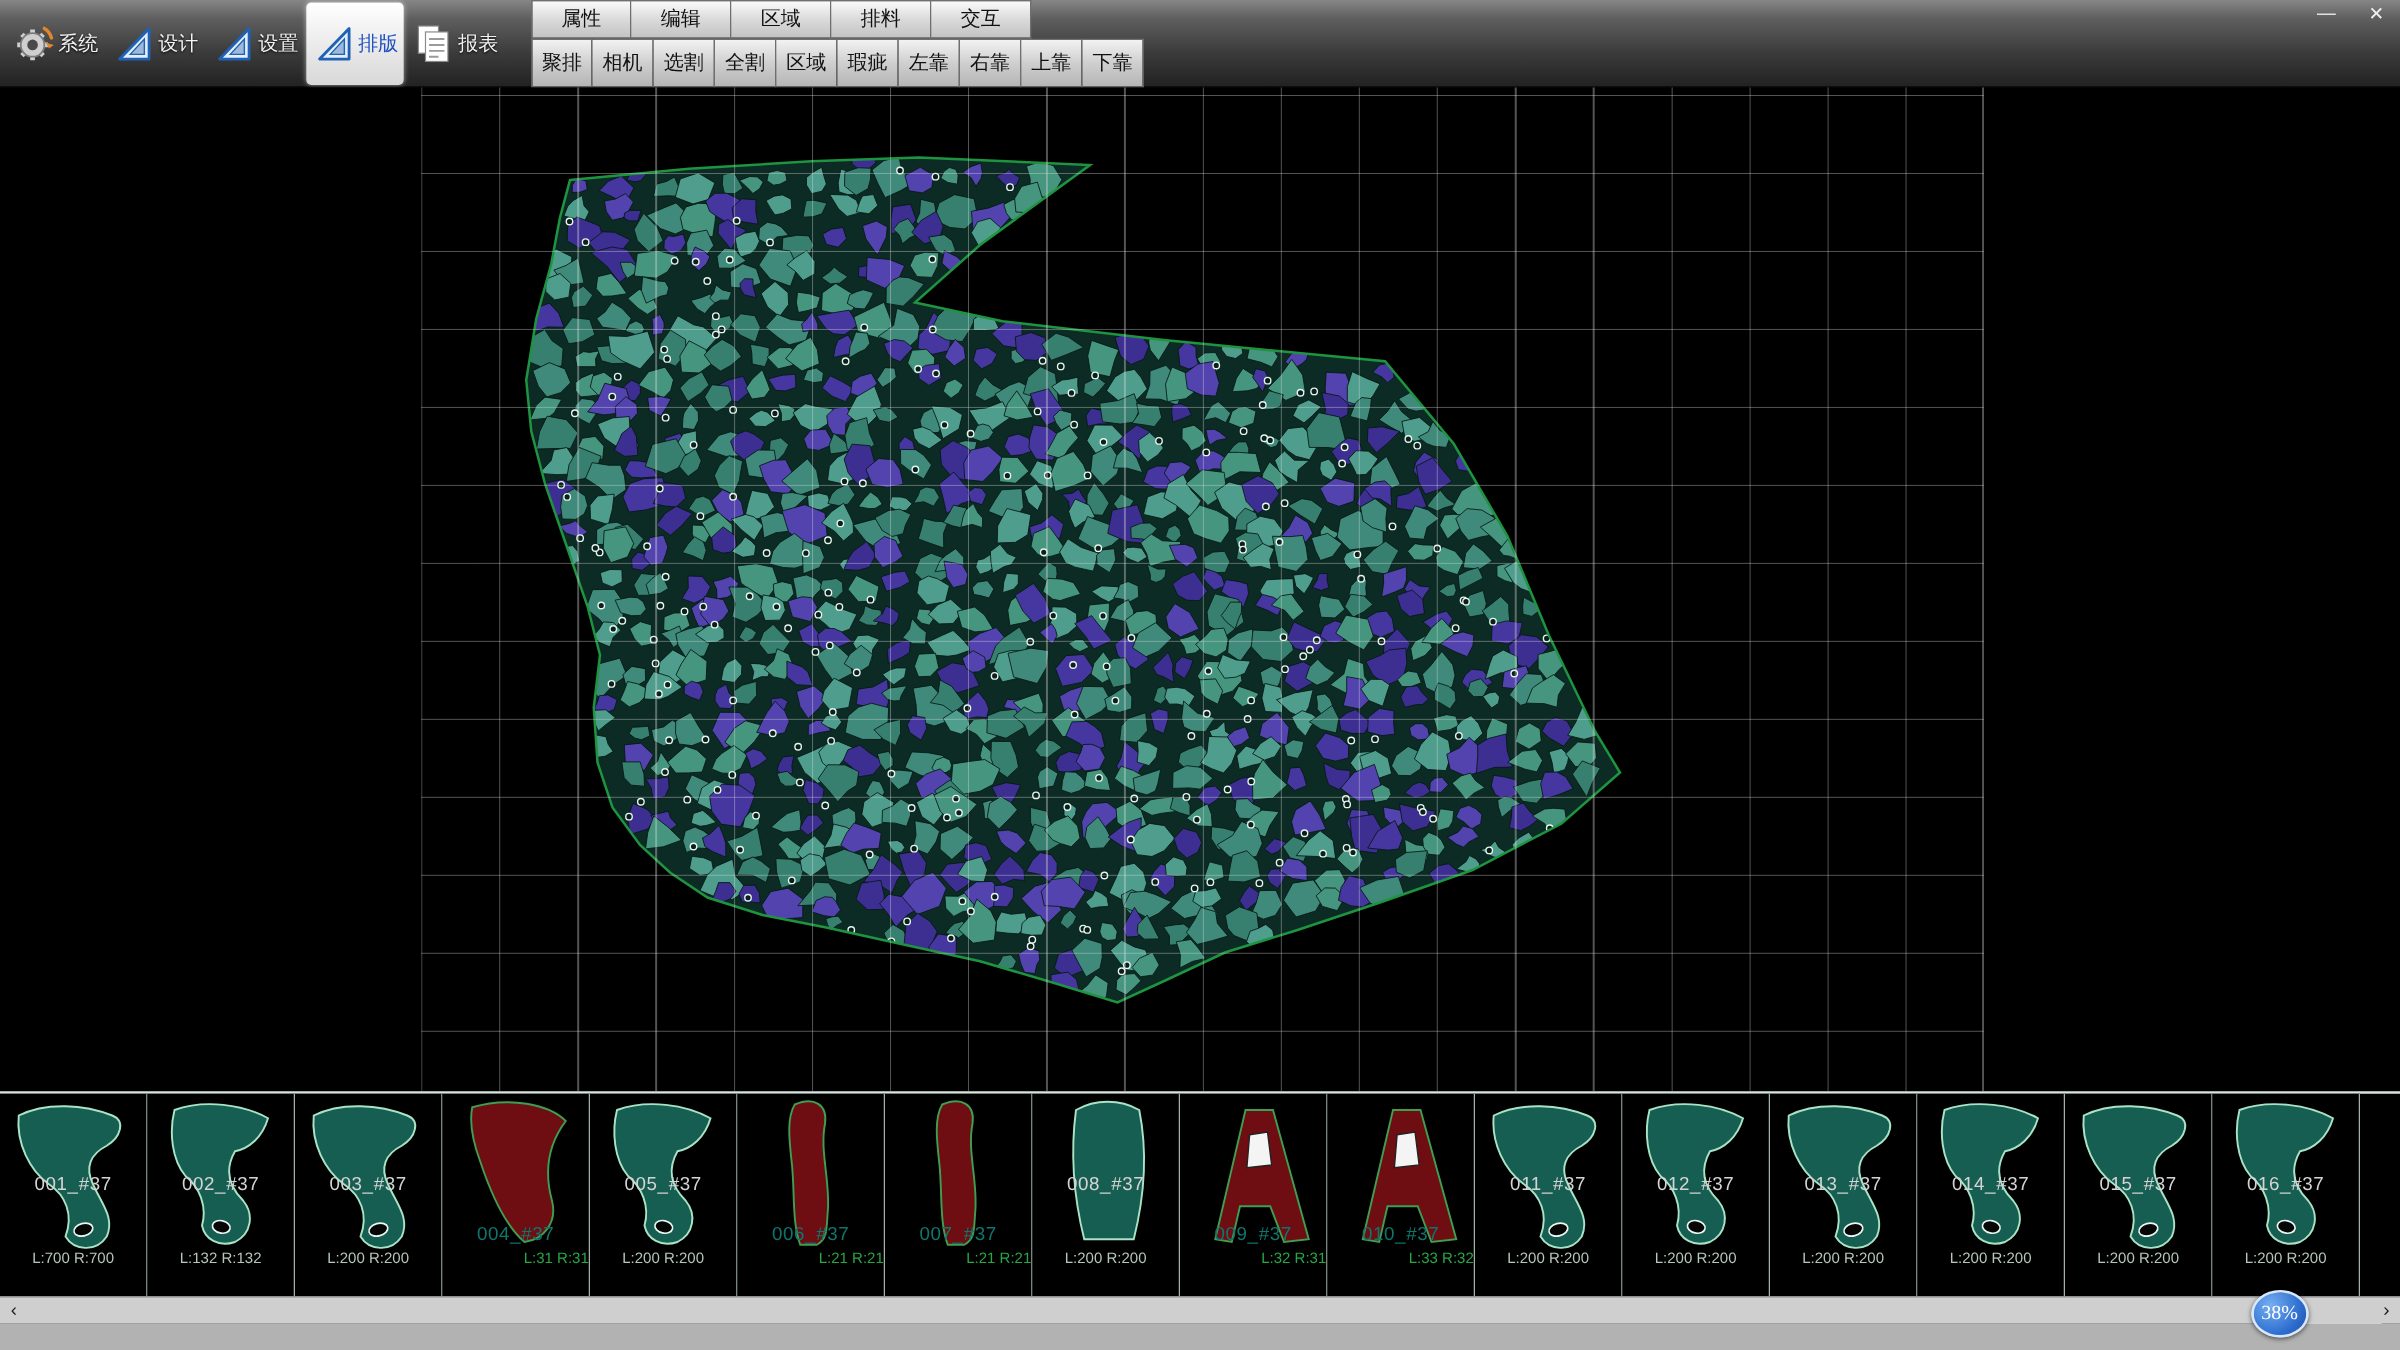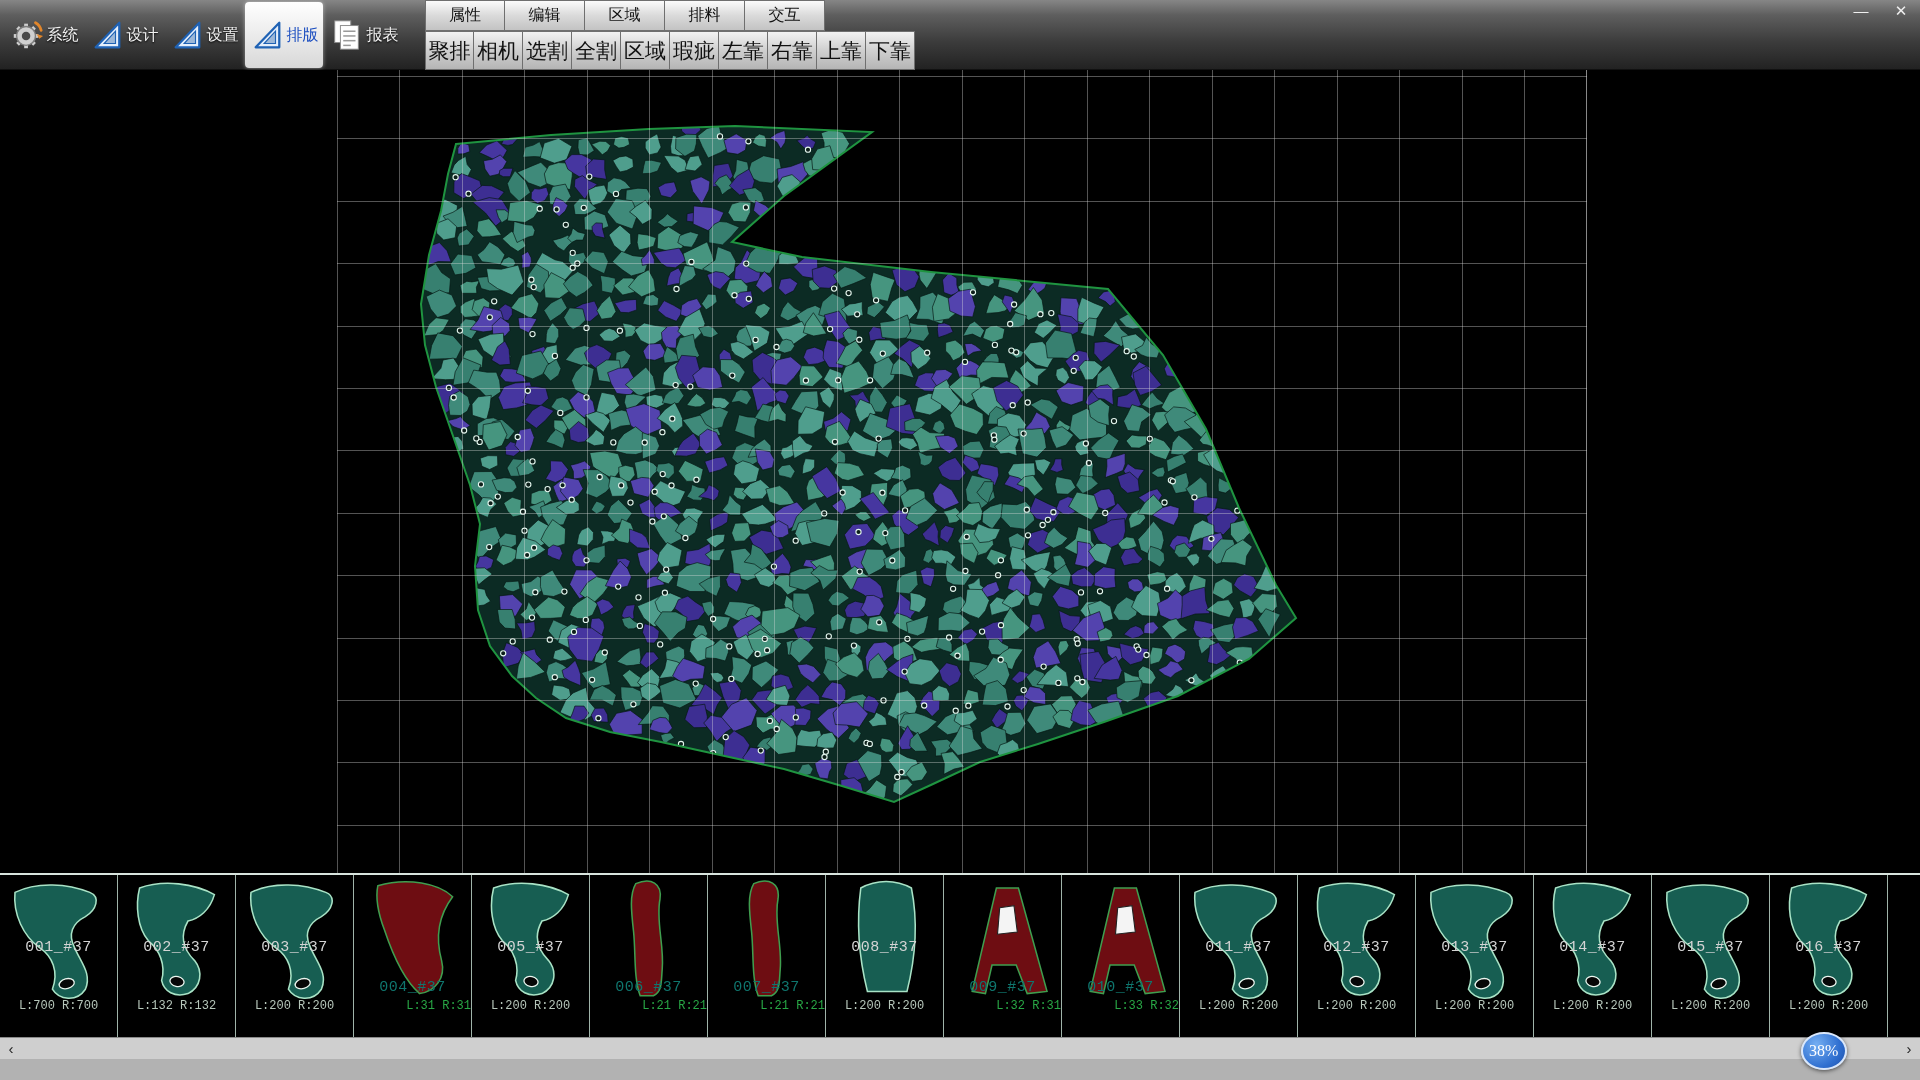--- a/index.html
+++ b/index.html
@@ -22,21 +22,21 @@
 
   #menu-tabs { position:absolute; left:425px; top:0; height:31px; display:flex; }
   .menu-tab { width:80px; height:31px; display:flex; align-items:center; justify-content:center;
     font-size:16px; color:#101010; cursor:pointer;
     background:linear-gradient(180deg,#fbfbfb,#dadada 50%,#c3c3c3);
     border:1px solid #6f6f6f; border-left:none; }
   .menu-tab:first-child { border-left:1px solid #6f6f6f; }
 
   #tool-row { position:absolute; left:425px; top:31px; height:39px; display:flex; }
   .tool-btn { width:49px; height:39px; display:flex; align-items:center; justify-content:center;
-    font-size:21px; color:#101010; cursor:pointer;
+    font-size:16px; color:#101010; cursor:pointer;
     background:linear-gradient(180deg,#f2f2f2,#cfcfcf 50%,#b5b5b5);
     border:1px solid #6f6f6f; border-left:none; }
   .tool-btn:first-child { border-left:1px solid #6f6f6f; }
 
   #win-controls { position:absolute; right:8px; top:2px; display:flex; gap:18px; }
   .win-btn { color:#f0f0f0; font-size:15px; width:22px; text-align:center; cursor:pointer; }
 
   
   #canvas { position:absolute; top:70px; left:0; width:1920px; height:803px; background:#000; }
   #hide-svg { position:absolute; left:0; top:0; }
@@ -44,21 +44,21 @@
     background-image:
       repeating-linear-gradient(to right, rgba(220,220,220,.38) 0 1px, transparent 1px 62.5px),
       repeating-linear-gradient(to bottom, rgba(220,220,220,.38) 0 1px, transparent 1px 62.4px);
     background-position: 0 0, 0 6px;
     border-right:1px solid rgba(220,220,220,.38); }
 
   
   #parts-strip { position:absolute; top:873px; left:0; width:1920px; height:164px;
     background:#000; border-top:2px solid #d8e4de; display:flex; }
   .part-cell { position:relative; width:118px; height:162px; border-right:1px solid #9fb3a9;
-    cursor:pointer; background:#000; flex:0 0 auto;font-family:Liberation Mono, monospace; }
+    cursor:pointer; background:#000; flex:0 0 auto; }
   .part-shape { position:absolute; left:4px; top:2px; }
   .part-name { position:absolute; left:0; top:64px; width:100%; text-align:center;
     font-size:15px; letter-spacing:.5px; }
   .part-name.teal { color:#d4d4d4; }
   .part-name.red { color:#0f766e;margin-top:40px; }
   .part-counts { position:absolute; left:0; bottom:24px; width:100%; text-align:center; font-size:12px; }
   .part-counts.teal { color:#b6c6ba; }
   .part-counts.red { color:#28a745;text-align:right; }
 
   #badge { position:absolute; right:12px; bottom:10px; height:38px; display:flex; align-items:center; }

